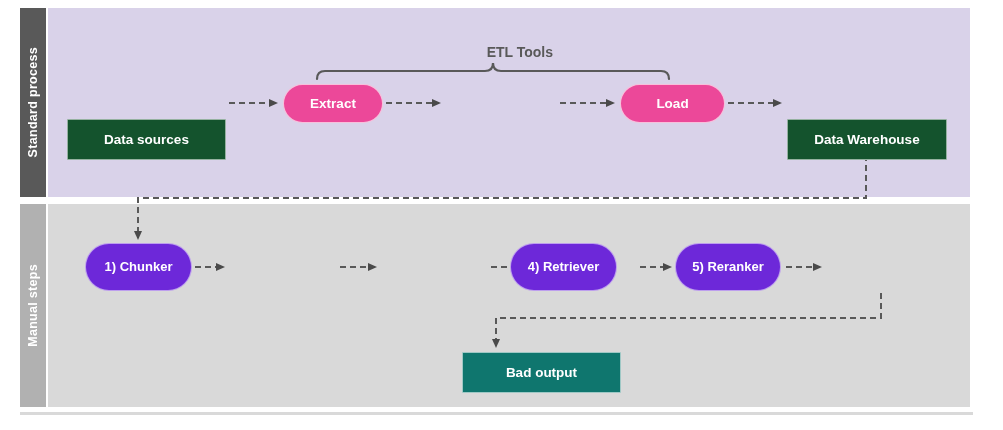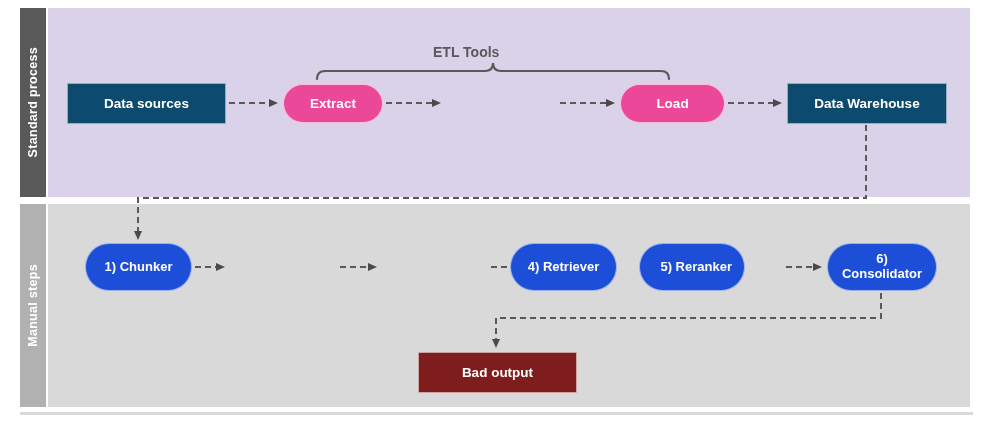--- a/index.html
+++ b/index.html
@@ -51,44 +51,44 @@
     text-align: center;
     color: #ffffff;
     font-weight: bold;
     font-size: 13.5px;
     line-height: 1.15;
     box-sizing: border-box;
     border: 1.5px solid rgba(255,255,255,0.55);
   }
   .rect { border-radius: 1px; }
   .pill { border-radius: 24px; }
-  .gray-box    { background: #0c4a6e; }
+  .gray-box    { background: #14532d; margin-top: 36px; }
   .purple-pill { background: #ec4899; border-color: rgba(255,255,255,0.65); }
-  .gray-pill   { background: #1d4ed8; font-size: 13px; padding: 0 12px; }
-  .yellow-box  { background: #7f1d1d; border-color: rgba(255,255,255,0.6); }
+  .gray-pill   { background: #6d28d9; font-size: 13px; padding: 0 12px; }
+  .yellow-box  { background: #0f766e; border-color: rgba(255,255,255,0.6); margin-left: 44px; }
 
   .n-data-sources   { left: 67px;  top: 83px;  width: 159px; height: 41px; }
   .n-extract        { left: 283px; top: 84px;  width: 100px; height: 39px; }
   .n-transform      { left: 446px; top: 84px;  width: 111px; height: 39px; }
   .n-load           { left: 620px; top: 84px;  width: 105px; height: 39px; }
   .n-data-warehouse { left: 787px; top: 83px;  width: 160px; height: 41px; }
   .n-chunker        { left: 85px;  top: 243px; width: 107px; height: 48px; }
   .n-vector-store   { left: 230px; top: 243px; width: 107px; height: 48px; }
   .n-rewriter       { left: 382px; top: 243px; width: 106px; height: 48px; }
   .n-retriever      { left: 510px; top: 243px; width: 107px; height: 48px; text-align: center; }
-  .n-reranker       { left: 639px; top: 243px; width: 106px; height: 48px; justify-content: flex-end; }
+  .n-reranker       { left: 675px; top: 243px; width: 106px; height: 48px; }
   .n-consolidator   { left: 827px; top: 243px; width: 110px; height: 48px; }
   .n-bad-output     { left: 418px; top: 352px; width: 159px; height: 41px; }
 
   
   .etl-label {
     position: absolute;
     left: 433px; top: 44px;
     width: 120px;
-    text-align: left;
+    text-align: right;
     color: #595959;
     font-weight: bold;
     font-size: 14px;
   }
   
   .overlay {
     position: absolute;
     left: 0; top: 0;
     width: 1003px; height: 430px;
     pointer-events: none;
@@ -150,21 +150,18 @@
 
   <div class="node pill gray-pill n-chunker">
     <span>1) Chunker</span>
   </div>
   <div class="node pill gray-pill n-retriever">
     <span>4) Retriever</span>
   </div>
   <div class="node pill gray-pill n-reranker">
     <span>5) Reranker</span>
   </div>
-  <div class="node pill gray-pill n-consolidator">
-    <span>6) Consolidator</span>
-  </div>
 
   <div class="node rect yellow-box n-bad-output">
     <span>Bad output</span>
   </div>
 
 </div>
 
 </body></html>

